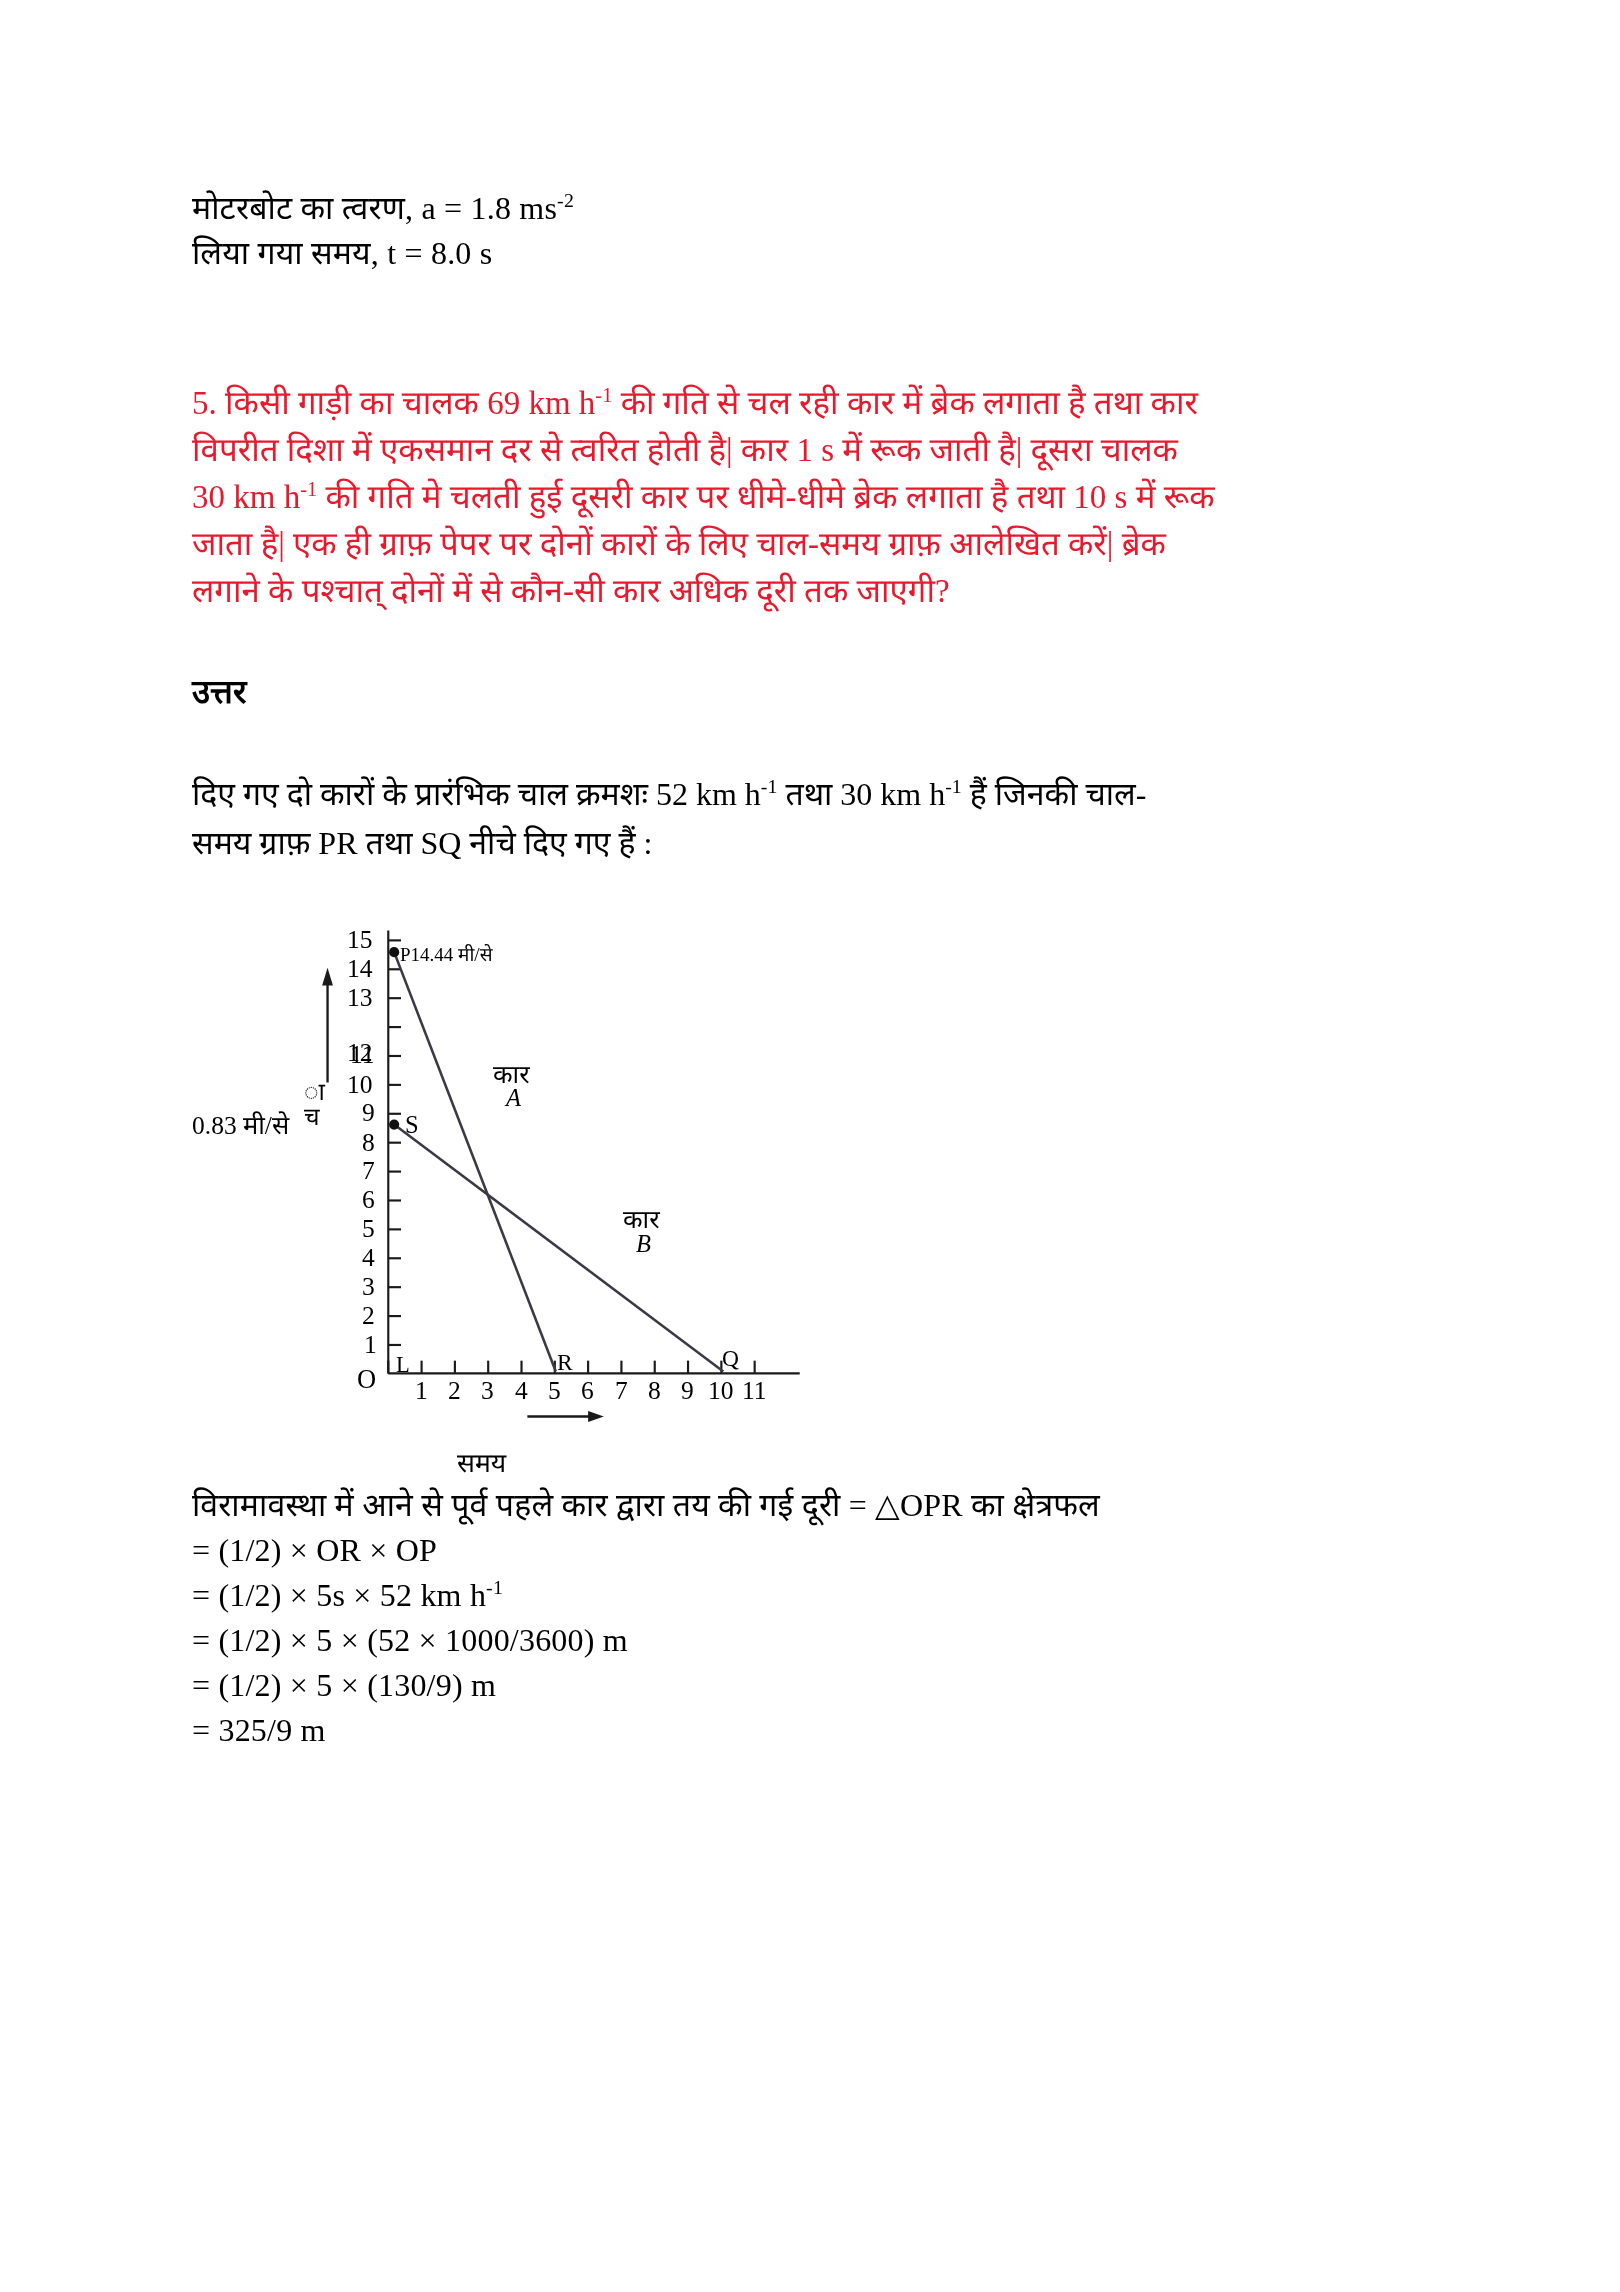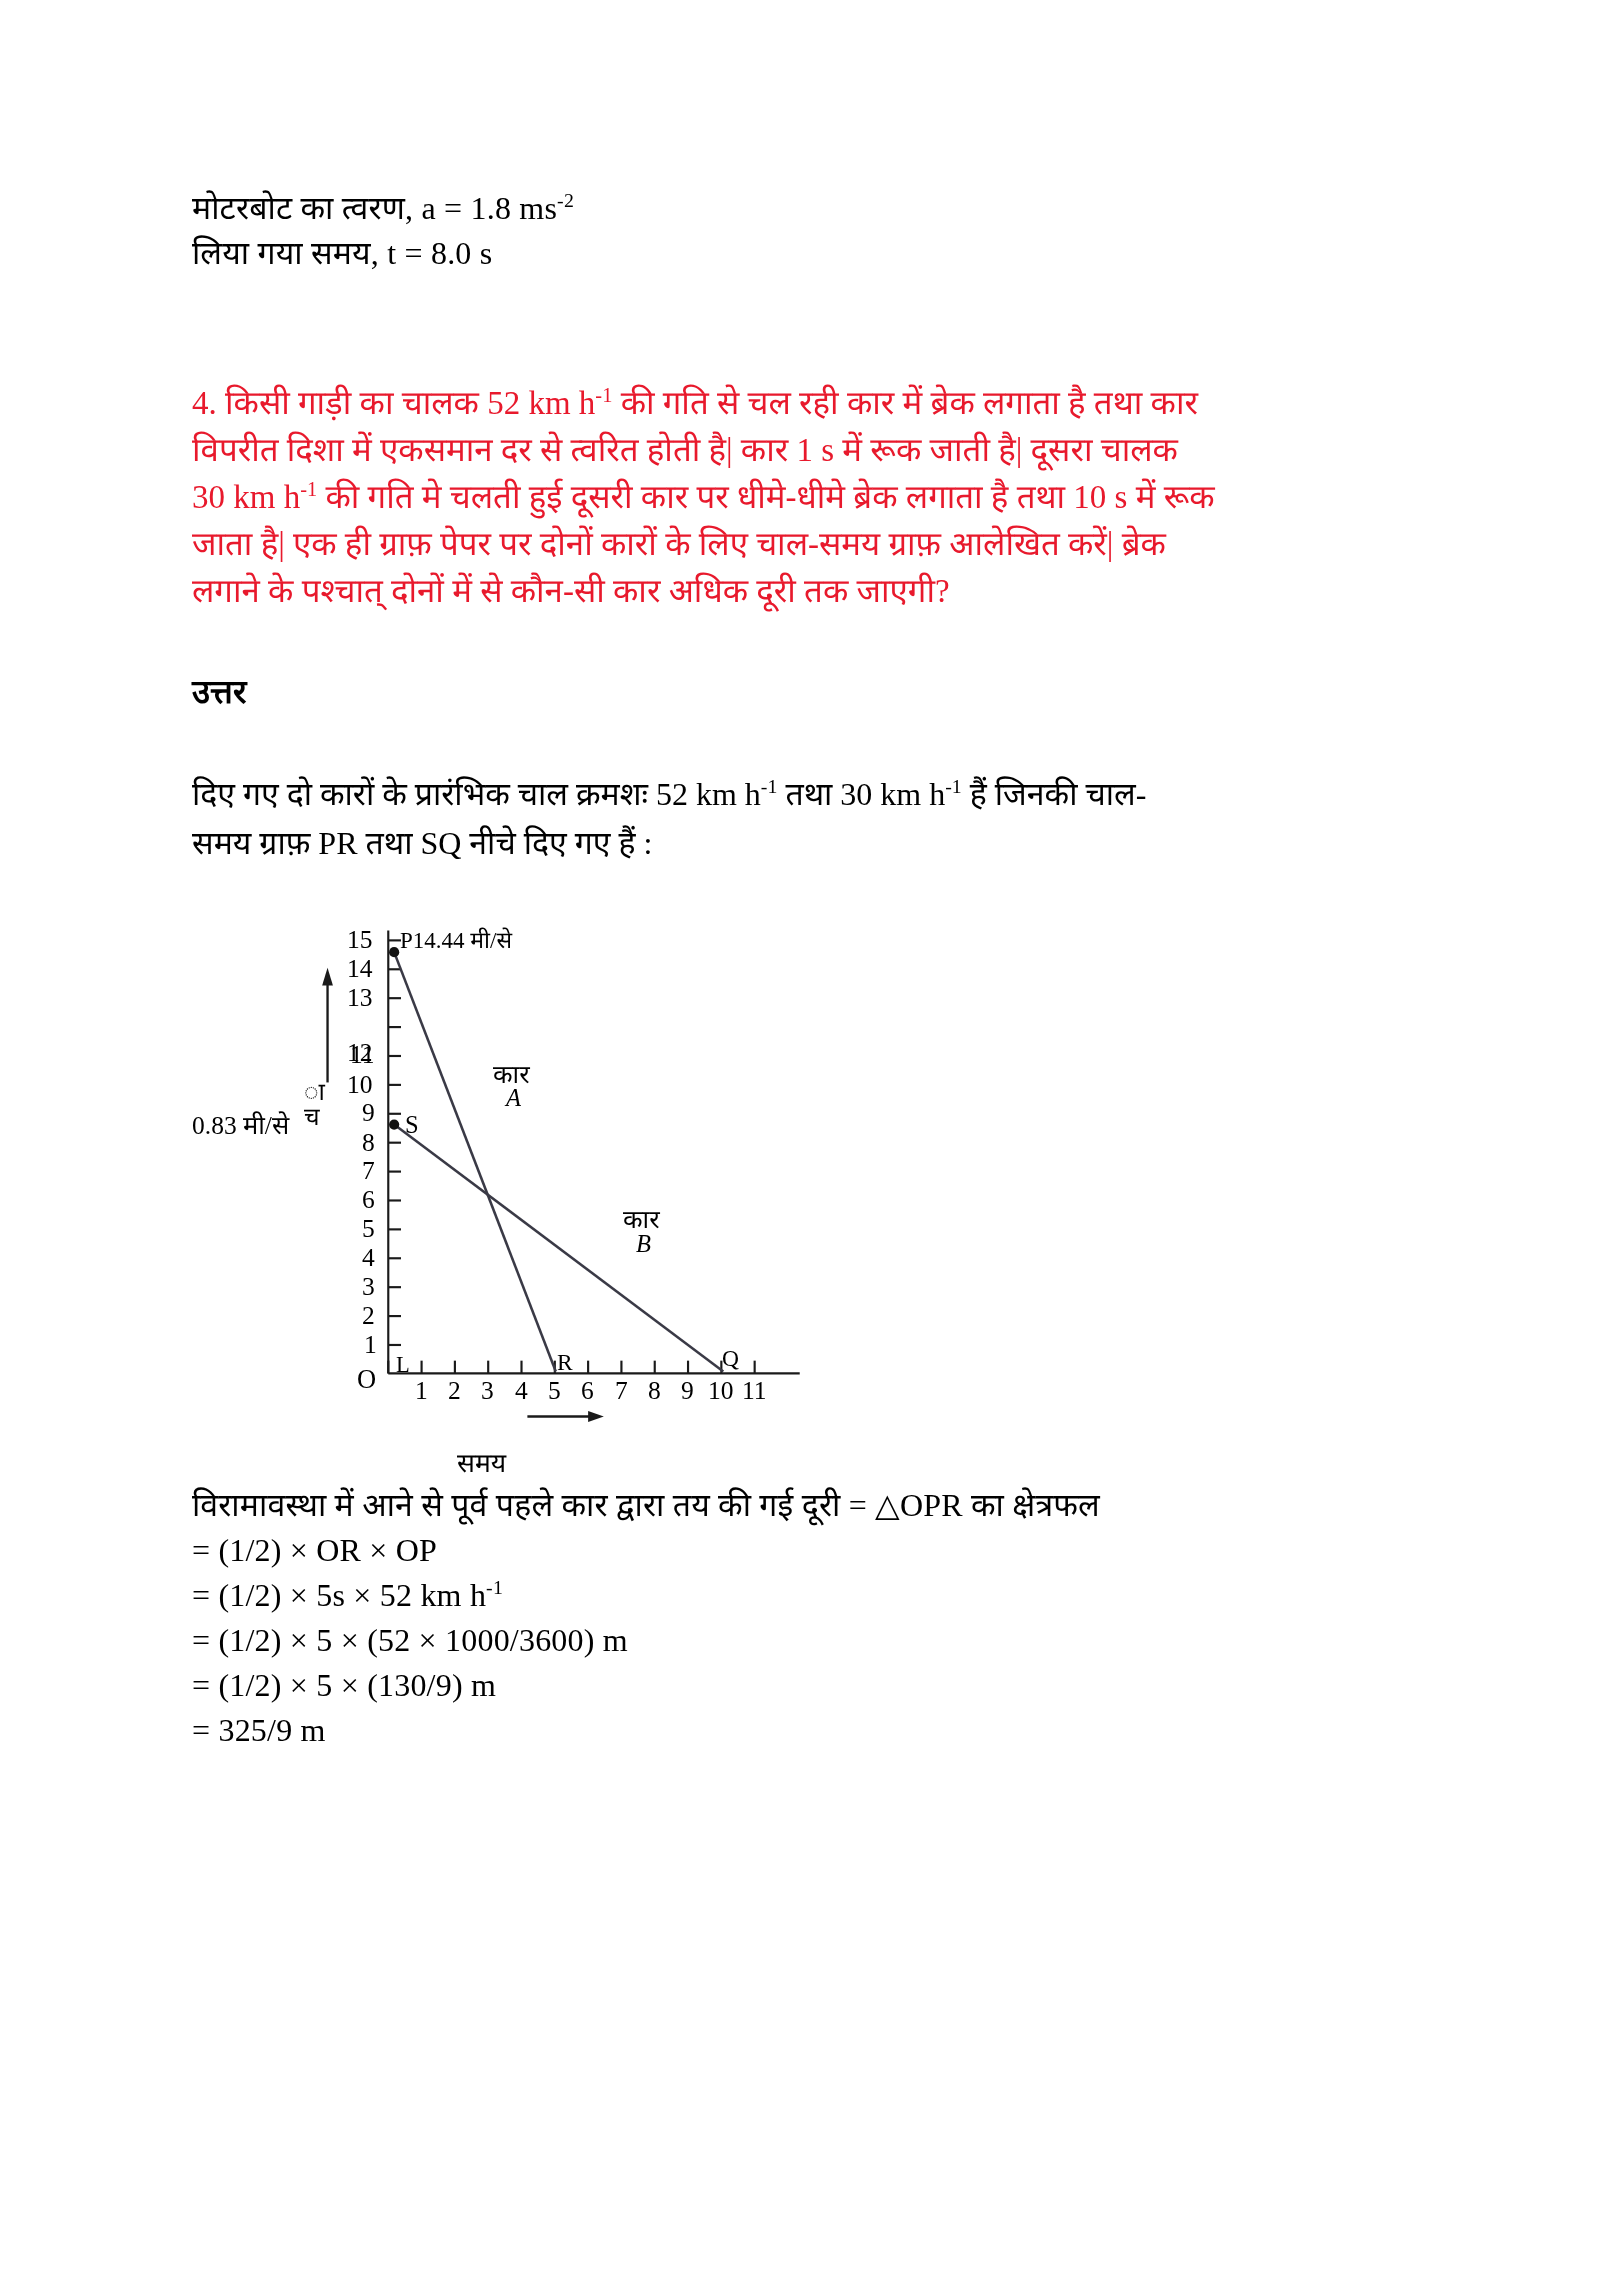--- a/index.html
+++ b/index.html
@@ -78,21 +78,21 @@
     <div class="line"><span>मोटरबोट का त्वरण, a = 1.8 ms</span><sup>-2</sup></div>
     <div class="line">लिया गया समय, t = 8.0 s</div>
   </div>
 
   <div class="gap-sm"></div>
 
 
   <div class="gap-lg"></div>
 
   <div class="question">
-    <span class="ln"><span>4. किसी गाड़ी का चालक 52 km h</span><sup>-1</sup><span> की गति से चल रही कार में ब्रेक लगाता है तथा कार</span></span>
+    <span class="ln"><span>5. किसी गाड़ी का चालक 69 km h</span><sup>-1</sup><span> की गति से चल रही कार में ब्रेक लगाता है तथा कार</span></span>
     <span class="ln">विपरीत दिशा में एकसमान दर से त्वरित होती है| कार 1 s में रूक जाती है| दूसरा चालक</span>
     <span class="ln"><span>30 km h</span><sup>-1</sup><span> की गति मे चलती हुई दूसरी कार पर धीमे-धीमे ब्रेक लगाता है तथा 10 s में रूक</span></span>
     <span class="ln">जाता है| एक ही ग्राफ़ पेपर पर दोनों कारों के लिए चाल-समय ग्राफ़ आलेखित करें| ब्रेक</span>
     <span class="ln">लगाने के पश्चात् दोनों में से कौन-सी कार अधिक दूरी तक जाएगी?</span>
   </div>
 
   <div class="gap-md"></div>
 
   <div class="answer-head">उत्तर</div>
 
@@ -187,21 +187,21 @@
       <span style="position:absolute;left:397px;top:465px;font-size:25.5px;">8</span>
       <span style="position:absolute;left:430px;top:465px;font-size:25.5px;">9</span>
       <span style="position:absolute;left:457px;top:465px;font-size:25.5px;">10</span>
       <span style="position:absolute;left:491px;top:465px;font-size:25.5px;">11</span>
 
       <span style="position:absolute;left:206px;top:487px;font-size:26.5px;margin-top:46px;">समय</span>
 
       <span style="position:absolute;left:53px;top:169px;font-size:24.5px;line-height:24.5px;">ा</span>
       <span style="position:absolute;left:53px;top:194px;font-size:24.5px;line-height:24.5px;">च</span>
 
-      <span style="position:absolute;left:149px;top:12px;font-size:23px;">P14.44 मी/से</span>
+      <span style="position:absolute;left:149px;top:30px;font-size:19px;">P14.44 मी/से</span>
       <span style="position:absolute;left:-59px;top:196px;font-size:25.5px;text-align:right;">0.83 मी/से</span>
 
       <span style="position:absolute;left:154px;top:200px;font-size:24.5px;">S</span>
       <span style="position:absolute;left:306px;top:438px;font-size:23.5px;">R</span>
       <span style="position:absolute;left:471px;top:434px;font-size:23.5px;">Q</span>
       <span style="position:absolute;left:145px;top:441px;font-size:22.5px;">L</span>
 
       <span style="position:absolute;left:242px;top:145px;font-size:25.5px;">कार</span>
       <span style="position:absolute;left:255px;top:173px;font-size:24.5px;font-style:italic;">A</span>
       <span style="position:absolute;left:372px;top:290px;font-size:25.5px;">कार</span>

